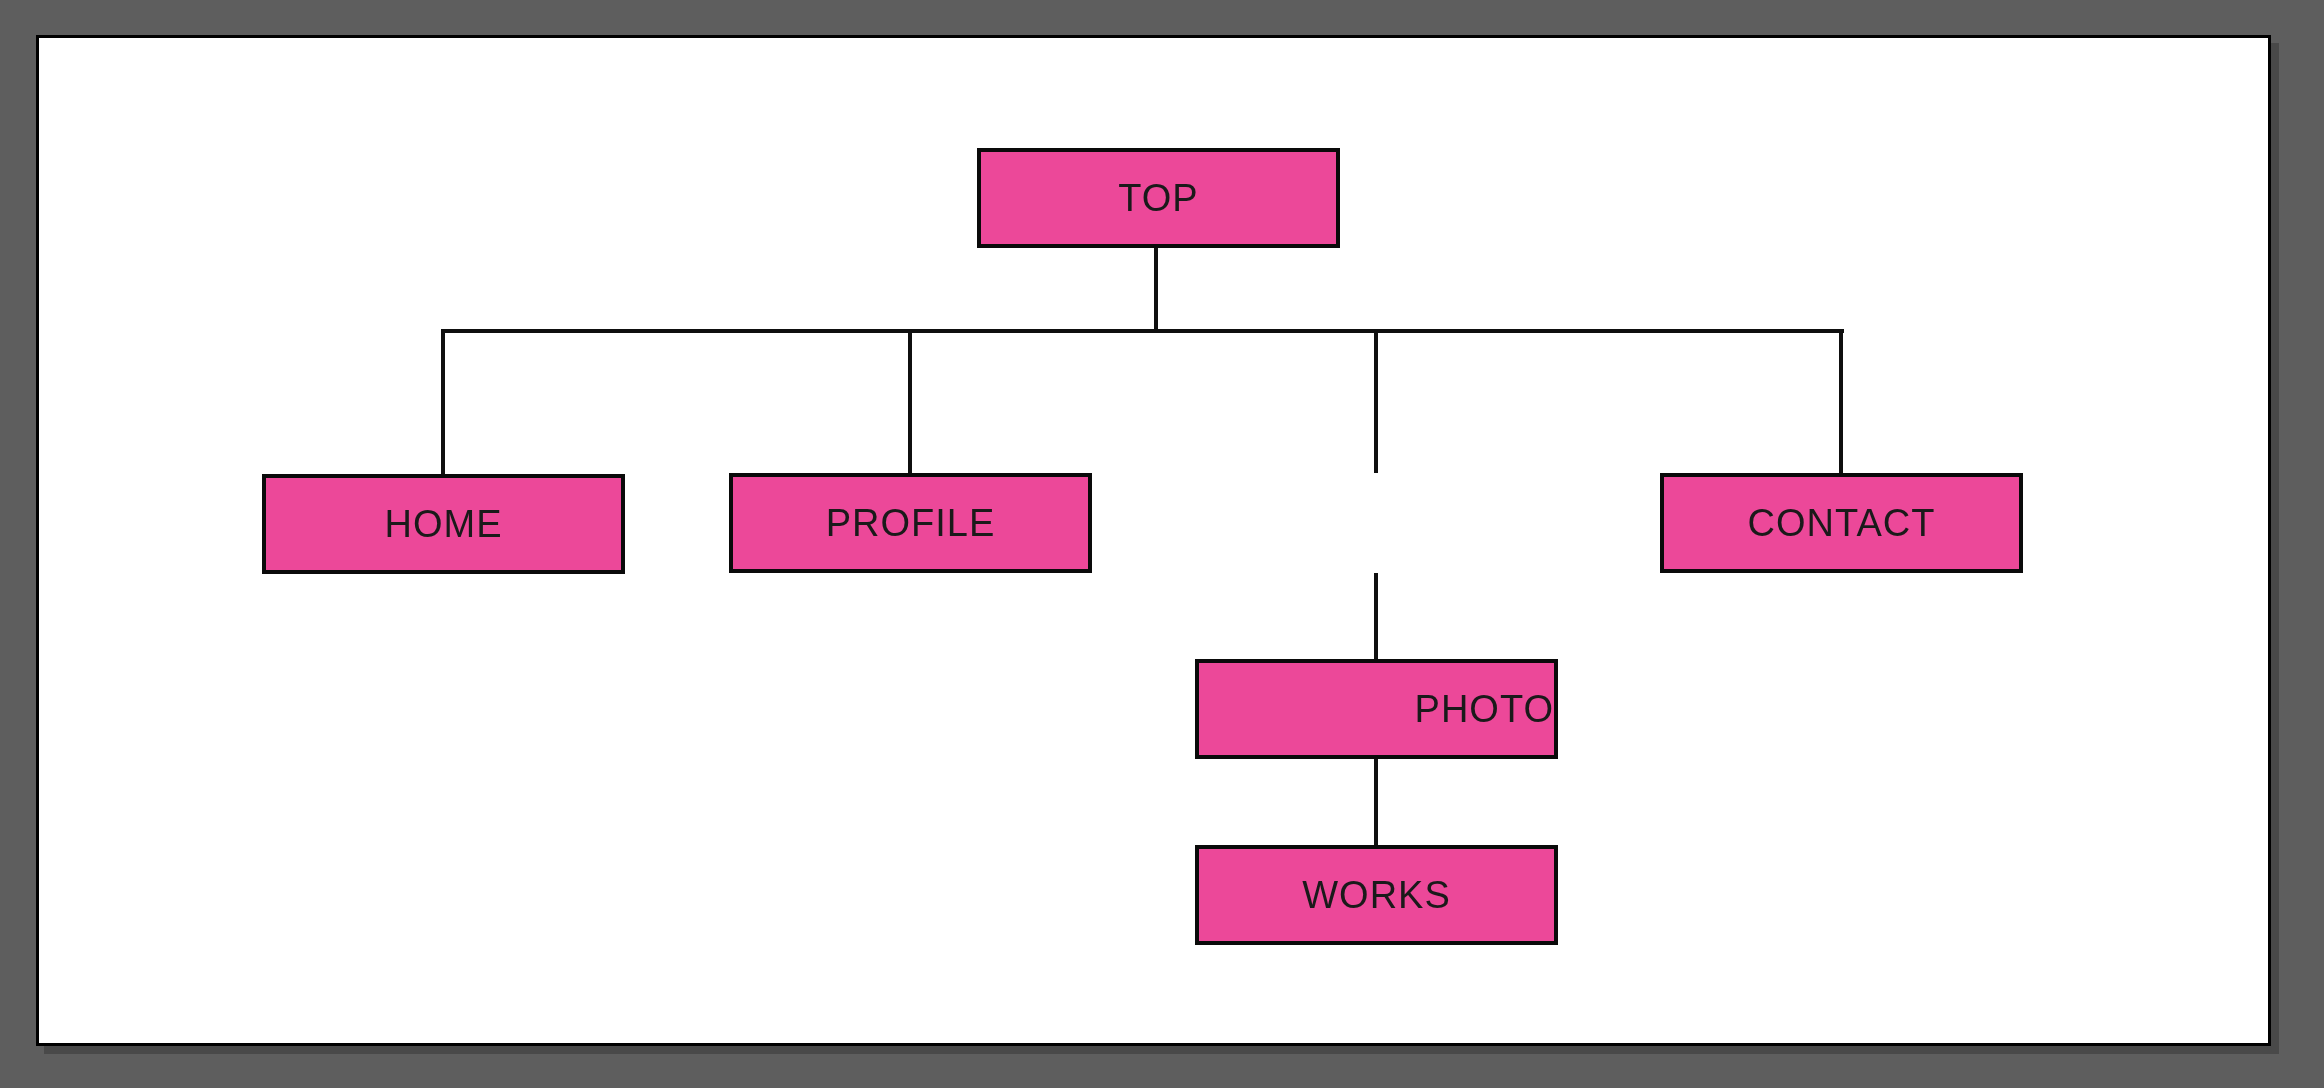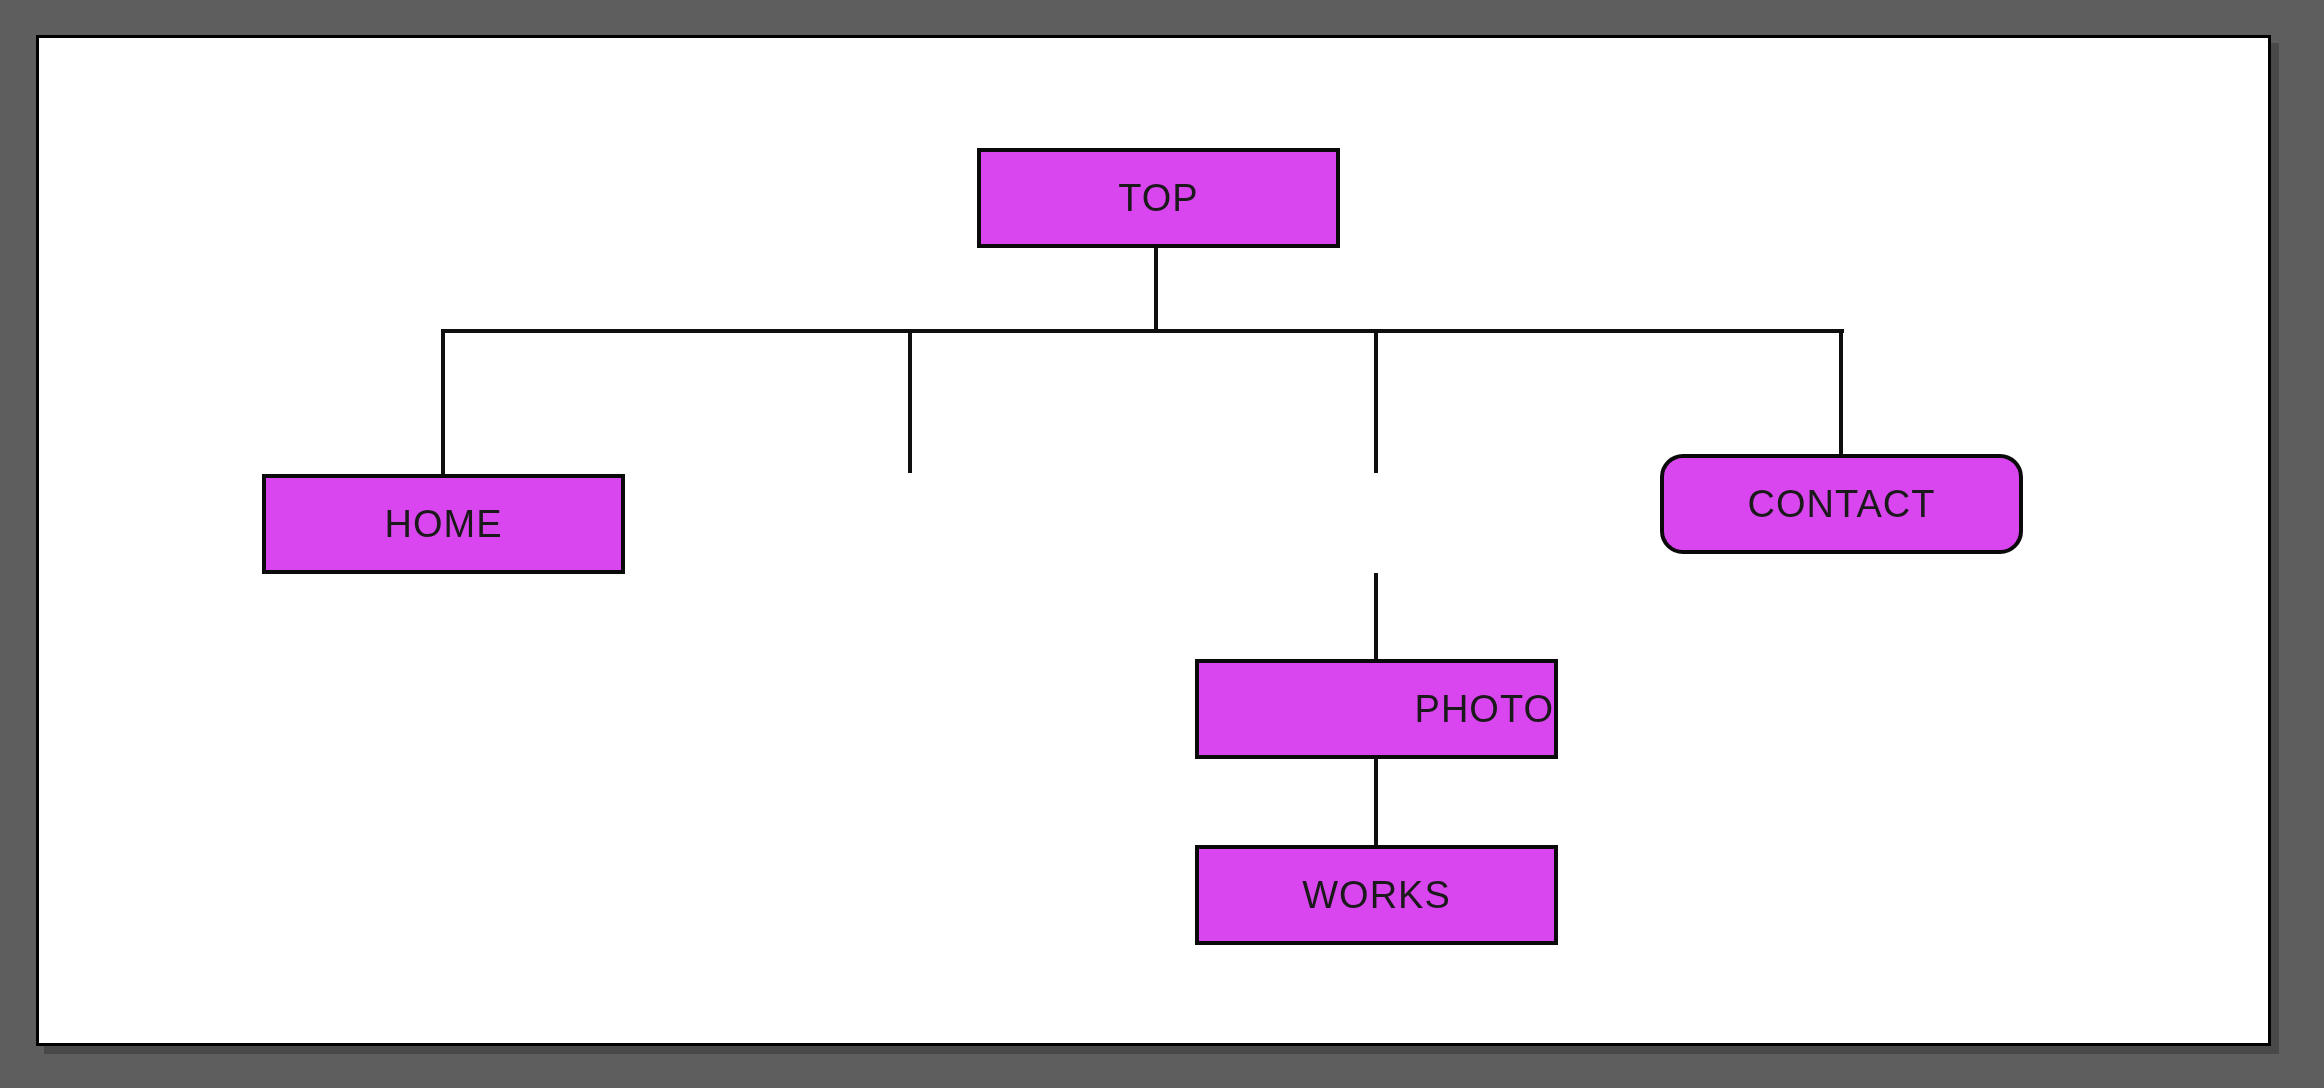--- a/index.html
+++ b/index.html
@@ -22,36 +22,36 @@
     width: 2229px;
     height: 1005px;
     background: #ffffff;
     border: 3px solid #000000;
     box-shadow: 8px 8px 0 rgba(0,0,0,0.22);
   }
   .node {
     position: absolute;
     width: 355px;   
     height: 92px;   
-    background: #d946ef;
+    background: #ec4899;
     border: 4px solid #0a0a0a;
     display: flex;
     align-items: center;
     justify-content: center;
     font-size: 38px;
     font-weight: 300;
     letter-spacing: 1px;
     color: #1a1a1a;
     box-sizing: content-box;
   }
   #node-top     { left: 977px;  top: 148px; }
   #node-home    { left: 262px;  top: 474px; }
   #node-profile { left: 729px;  top: 473px; }
   #node-works   { left: 1195px; top: 473px; }
-  #node-contact { left: 1660px; top: 454px; border-radius: 23px; }
+  #node-contact { left: 1660px; top: 473px; }
   #node-photo   { left: 1195px; top: 659px; justify-content: flex-end; }
   #node-illust  { left: 1195px; top: 845px; }
 
   .connector {
     position: absolute;
     background: #0f0f0f;
   }
   #conn-top-stub   { left: 1154px; top: 247px; width: 4px;    height: 85px; }
   #conn-main       { left: 441px;  top: 329px; width: 1403px; height: 4px;  }
   #conn-home       { left: 441px;  top: 329px; width: 4px;    height: 145px; }
@@ -76,20 +76,23 @@
   <div class="connector" id="conn-contact"></div>
   <div class="connector" id="conn-photo"></div>
   <div class="connector" id="conn-illust"></div>
 
   <div class="node" id="node-top">
     <span>TOP</span>
   </div>
   <div class="node" id="node-home">
     <span>HOME</span>
   </div>
+  <div class="node" id="node-profile">
+    <span>PROFILE</span>
+  </div>
   <div class="node" id="node-contact">
     <span>CONTACT</span>
   </div>
   <div class="node" id="node-photo">
     <span>PHOTO</span>
   </div>
   <div class="node" id="node-illust">
     <span>WORKS</span>
   </div>
 

